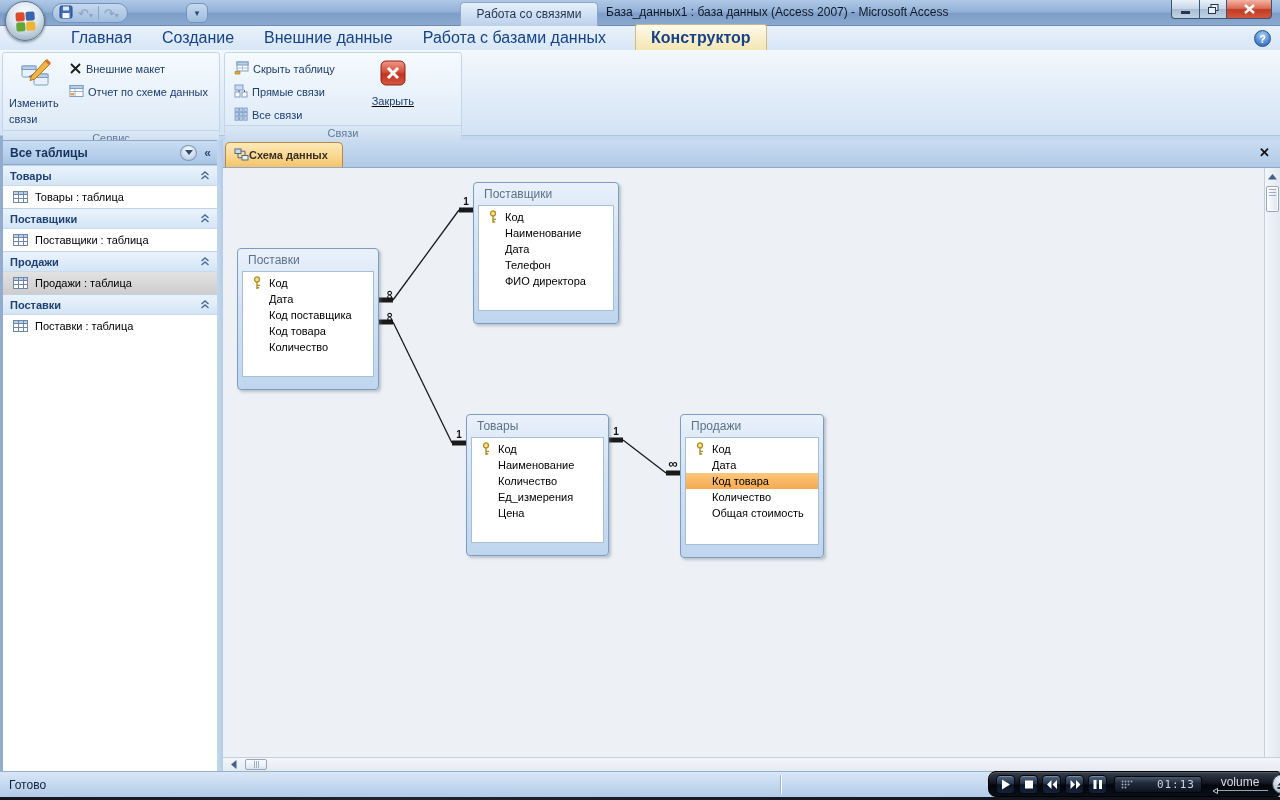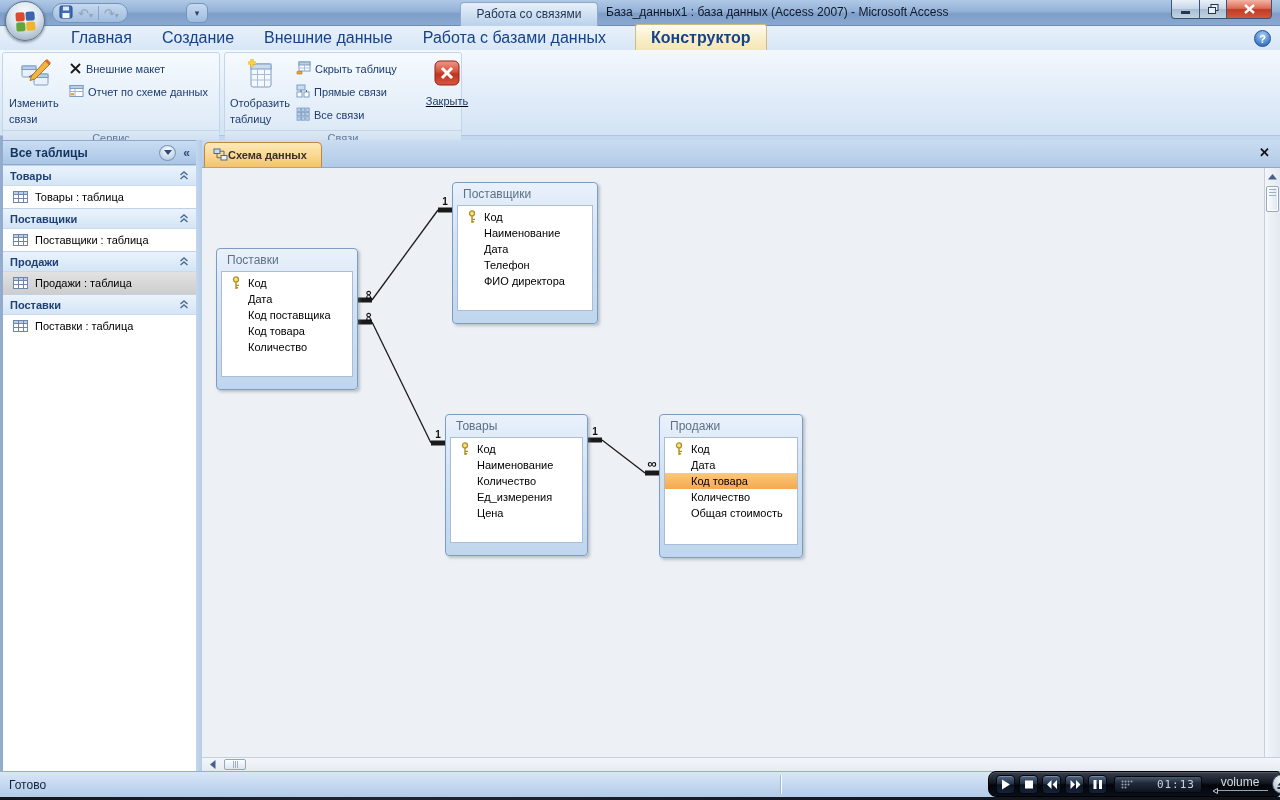--- a/index.html
+++ b/index.html
@@ -52,21 +52,21 @@
   .rgroup-body { flex:1; display:flex; align-items:flex-start; padding:2px 4px 0 4px; }
   .rgroup-label { height:15px; text-align:center; color:#60789C; font-size:11px; line-height:14px;
     background:linear-gradient(180deg,#DBE8F5,#CCDDEF); border-top:1px solid #C3D5EA; border-radius:0 0 3px 3px; }
   .bigbtn { width:62px; display:flex; flex-direction:column; align-items:center; padding:3px 2px; border-radius:3px; }
   .bigbtn .lbl { margin-top:3px; text-align:left; color:#1E3C6E; line-height:16px; }
   .smallcol { display:flex; flex-direction:column; gap:3px; padding:4px 4px 0 2px; }
   .smallbtn { display:flex; align-items:center; gap:4px; height:20px; padding:0 3px; border-radius:2px; color:#1E3C6E; white-space:nowrap; }
 
   
   .workspace { height:635px; display:flex; background:#C3D7EE; padding-top:4px; border-left:3px solid #93ACCE; }
-  .sidebar { width:193px; background:#fff; display:flex; flex-direction:column; border-top:1px solid #8FA8C8;text-align:center; }
+  .sidebar { width:214px; background:#fff; display:flex; flex-direction:column; border-top:1px solid #8FA8C8;text-align:center; }
   .sb-head { height:24px; background:linear-gradient(180deg,#C9DDF3,#A9C5E5); border-bottom:1px solid #8FA8C8;
     display:flex; align-items:center; padding:0 4px 0 7px; color:#15335E; font-weight:bold; font-size:12px; }
   .sb-head .spring { flex:1; }
   .sb-drop { width:17px; height:16px; border-radius:50%; background:radial-gradient(circle at 50% 30%,#FDFEFF,#C3D4E8 70%,#9FB6D2);
     border:1px solid #7E98BA; display:flex; align-items:center; justify-content:center; margin-right:5px; }
   .sb-collapse { color:#2D4A78; font-weight:bold; font-size:12px; padding:0 2px; }
   .sb-group-head { height:21px; background:linear-gradient(180deg,#EAF3FC,#D4E5F6); border-top:1px solid #BFD2E8;
     border-bottom:1px solid #C9DAEC; display:flex; align-items:center; padding:0 7px; color:#1F4074; font-weight:bold; }
   .sb-group-head .spring { flex:1; }
   .sb-item { height:22px; display:flex; align-items:center; gap:7px; padding-left:10px; background:#fff; color:#000; }
@@ -225,32 +225,20 @@
           </span>
           <span>Отчет по схеме данных</span>
         </div>
       </div>
     </div>
     <div class="rgroup-label">Сервис</div>
   </div>
 
   <div class="rgroup" style="width:238px;">
     <div class="rgroup-body">
-      <div class="bigbtn">
-        <span>
-          <svg width="32" height="32" viewBox="0 0 32 32">
-            <rect x="7" y="6" width="20" height="23" rx="2" fill="#F5F9FD" stroke="#7C9CC4"></rect>
-            <rect x="7" y="6" width="20" height="5" fill="#C9DCF0" stroke="#7C9CC4"></rect>
-            <path d="M7 16.5 H27 M7 22 H27 M13.5 11 V29 M20.5 11 V29" stroke="#A9BED6"></path>
-            <path d="M8 1 V9 M4 5 H12" stroke="#E8B422" stroke-width="3.2"></path>
-            <path d="M8 1 V9 M4 5 H12" stroke="#F8D84A" stroke-width="1.6"></path>
-          </svg>
-        </span>
-        <span class="lbl">Отобразить таблицу</span>
-      </div>
       <div class="smallcol">
         <div class="smallbtn">
           <span>
             <svg width="15" height="14" viewBox="0 0 15 14">
                 <rect x="3" y="1" width="11" height="9" fill="#fff" stroke="#7C9CC4"></rect>
                 <rect x="3" y="1" width="11" height="3" fill="#B9CFE8" stroke="#7C9CC4"></rect>
                 <path d="M8.5 4 V10 M3 7 H14" stroke="#A9BED6"></path>
                 <path d="M1 13 L6 13 L6 10.5 L1 10.5 Z" fill="#E8A33D" stroke="#A9761B" stroke-width=".6"></path>
               </svg>
           </span>

